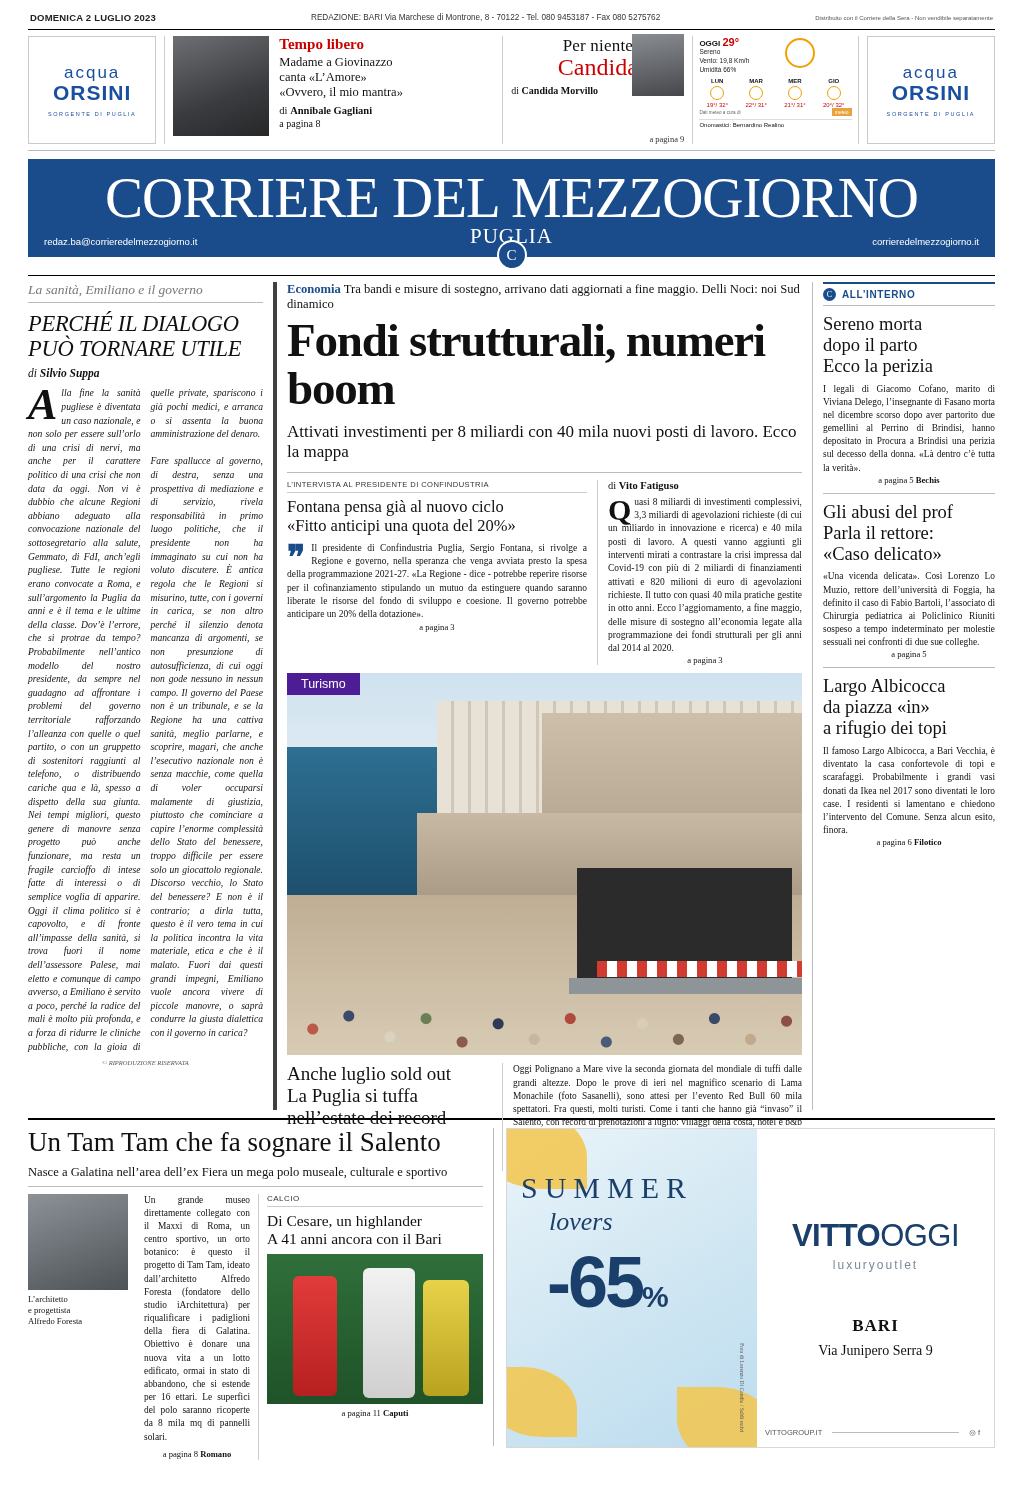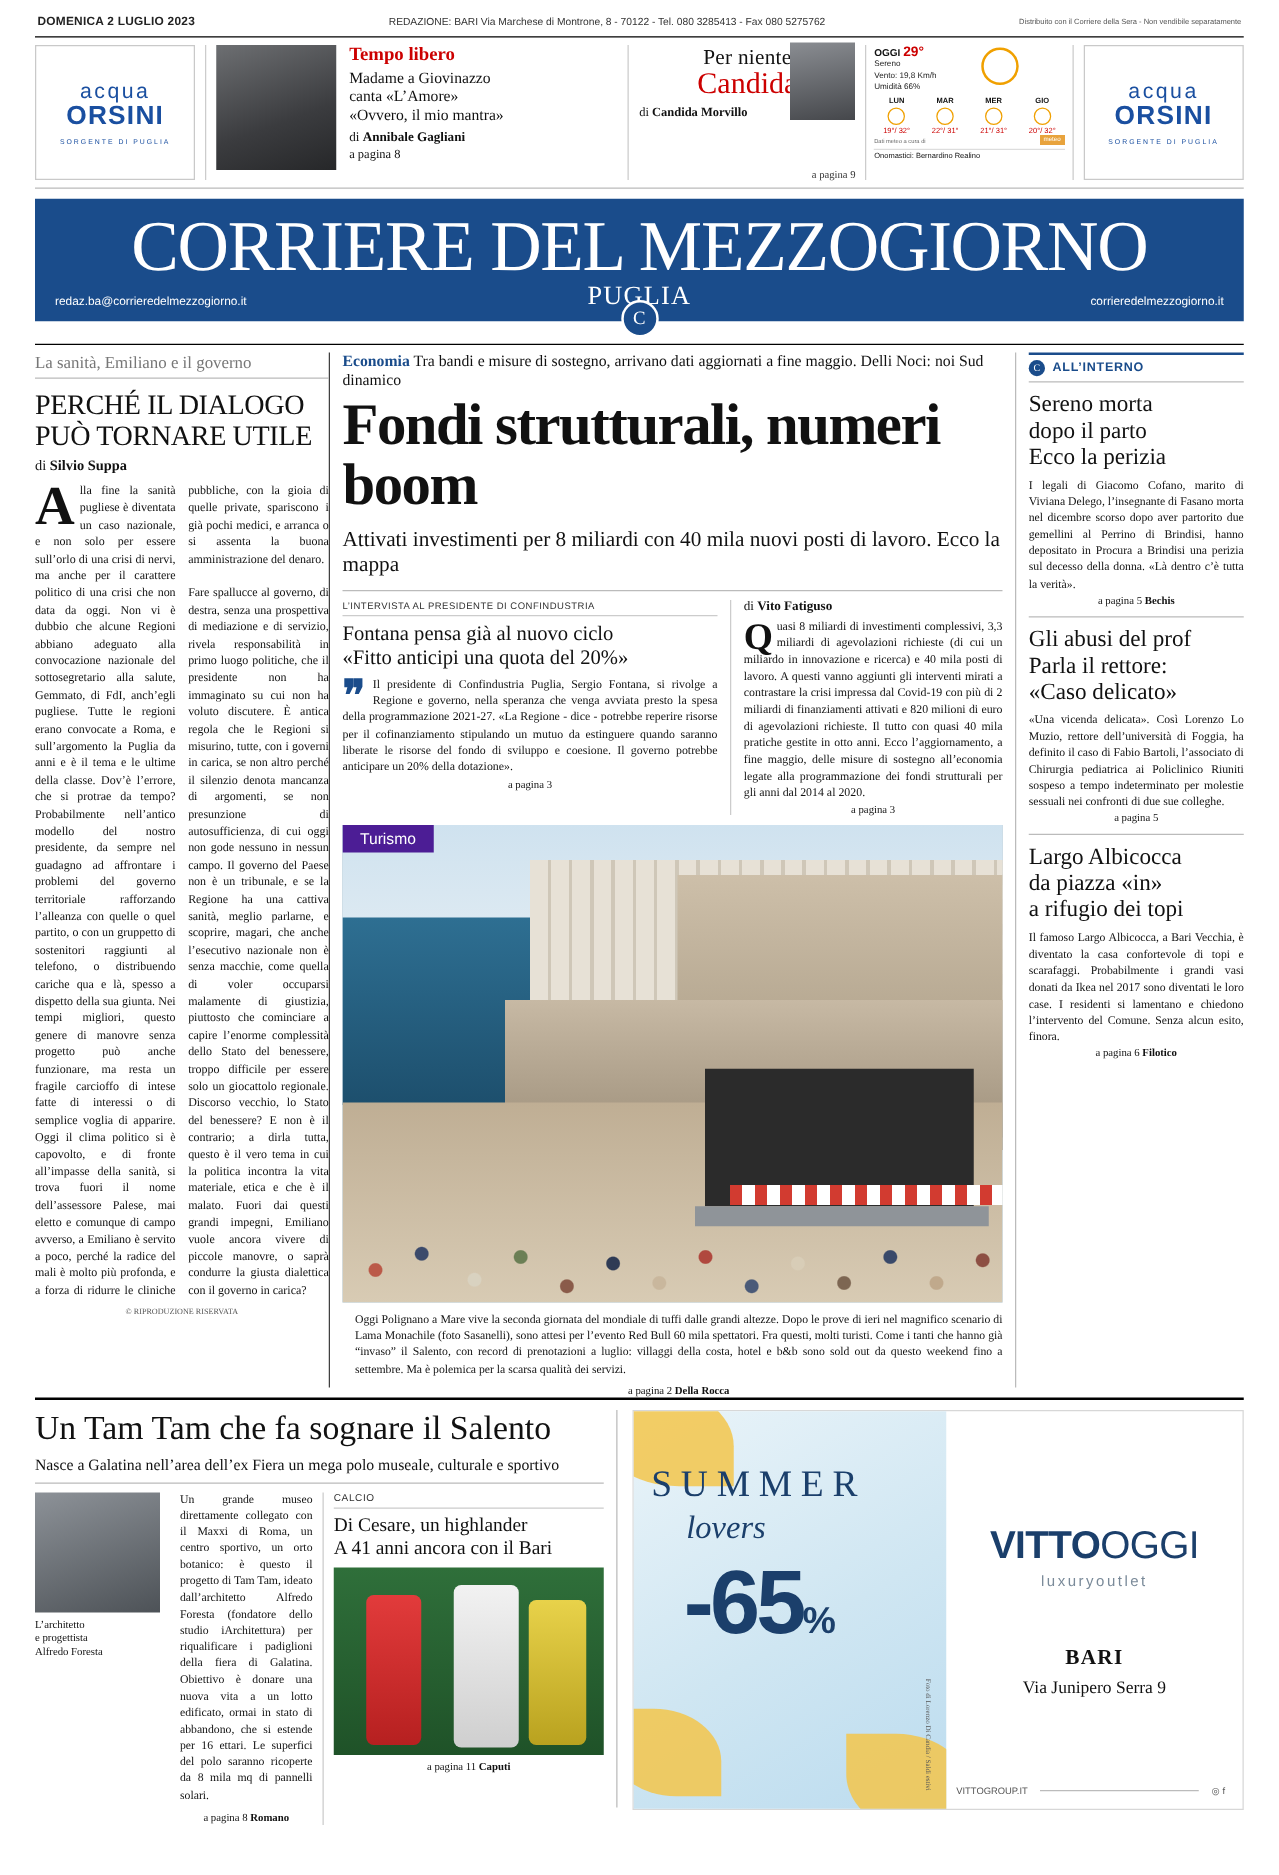--- a/index.html
+++ b/index.html
@@ -63,21 +63,21 @@
   .masthead h1{margin:0;text-align:center;font-family:"Liberation Serif",serif;font-weight:normal;font-size:57px;letter-spacing:-1px;line-height:1;}
   .masthead .puglia{text-align:center;font-size:21px;letter-spacing:1px;margin-top:-2px;}
   .masthead .mail{position:absolute;left:16px;bottom:10px;font-family:"Liberation Sans",sans-serif;font-size:9.5px;}
   .masthead .site{position:absolute;right:16px;bottom:10px;font-family:"Liberation Sans",sans-serif;font-size:9.5px;}
   .logo-c{position:absolute;left:50%;transform:translateX(-50%);bottom:-13px;width:26px;height:26px;border-radius:50%;background:#1a4c8b;color:#fff;text-align:center;line-height:26px;font-size:15px;font-family:"Liberation Serif",serif;border:2px solid #fff;}
 
   .rule2{border-top:1px solid #000;margin-top:18px;}
 
   
   .cols{display:flex;margin-top:6px;height:828px;}
-  .colL{width:235px;border-right:1px solid #404040;}
+  .colL{width:235px;padding-right:10px;border-right:4px solid #404040;font-style:italic;}
   .colC{flex:1;padding:0 10px;}
   .colR{width:172px;padding-left:10px;border-left:1px solid #bbb;}
 
   .kicker-gray{font-family:"Liberation Serif",serif;font-size:13.5px;color:#777;border-bottom:1px solid #bbb;padding-bottom:4px;}
   .opin-title{font-size:22.5px;line-height:1.12;margin-top:8px;letter-spacing:-.3px;}
   .opin-by{font-size:11.5px;margin-top:6px;}
   .opin-by b{font-weight:bold;}
   .opin-body{font-size:9.6px;line-height:1.42;text-align:justify;margin-top:7px;column-count:2;column-gap:10px;}
   .dropcap{float:left;font-size:44px;line-height:34px;padding:2px 4px 0 0;font-weight:bold;}
   .riserv{font-size:6.5px;text-align:center;color:#555;margin-top:6px;}
@@ -181,21 +181,21 @@
   .ad-foot{position:absolute;left:258px;bottom:10px;right:14px;display:flex;justify-content:space-between;align-items:center;font-family:"Liberation Sans",sans-serif;font-size:7.5px;color:#555;}
   .ad-foot .line{flex:1;border-top:1px solid #bbb;margin:0 10px;}
 </style>
 </head>
 <body>
 
 <div class="page">
 
   <div class="topstrip">
     <div class="date">DOMENICA 2 LUGLIO 2023</div>
-    <div class="redaz">REDAZIONE: BARI Via Marchese di Montrone, 8 - 70122 - Tel. 080 3285413 - Fax 080 5275762</div>
+    <div class="redaz">REDAZIONE: BARI Via Marchese di Montrone, 8 - 70122 - Tel. 080 9453187 - Fax 080 5275762</div>
     <div class="distrib">Distribuito con il Corriere della Sera - Non vendibile separatamente</div>
   </div>
   <div class="toprule"></div>
 
   <div class="promorow">
 
     <div class="acqua">
       <div class="a1">acqua</div>
       <div class="a2">ORSINI</div>
       <div class="a3">SORGENTE DI PUGLIA</div>
@@ -342,20 +342,25 @@
         <div class="town"></div>
         <div class="cliff2"></div>
         <div class="cliff"></div>
         <div class="beach"></div>
         <div class="stage"></div>
         <div class="tents"></div>
         <div class="crowd"></div>
       </div>
 
       <div class="photo-bottom">
+        <div class="pb-l">
+          <div class="t">Anche luglio sold out</div>
+          <div class="t">La Puglia si tuffa</div>
+          <div class="t">nell’estate dei record</div>
+        </div>
         <div class="pb-r">
           <span>Oggi Polignano a Mare vive la seconda giornata del mondiale di tuffi dalle grandi altezze. Dopo le prove di ieri nel magnifico scenario di Lama Monachile (foto Sasanelli), sono attesi per l’evento Red Bull 60 mila spettatori. Fra questi, molti turisti. Come i tanti che hanno già “invaso” il Salento, con record di prenotazioni a luglio: villaggi della costa, hotel e b&amp;b sono sold out da questo weekend fino a settembre. Ma è polemica per la scarsa qualità dei servizi.</span>
           <div class="pg-ref" style="margin-top:3px;">
             <span>a pagina 2 </span><b>Della Rocca</b>
           </div>
         </div>
       </div>
     </div>
 
     <div class="colR">

